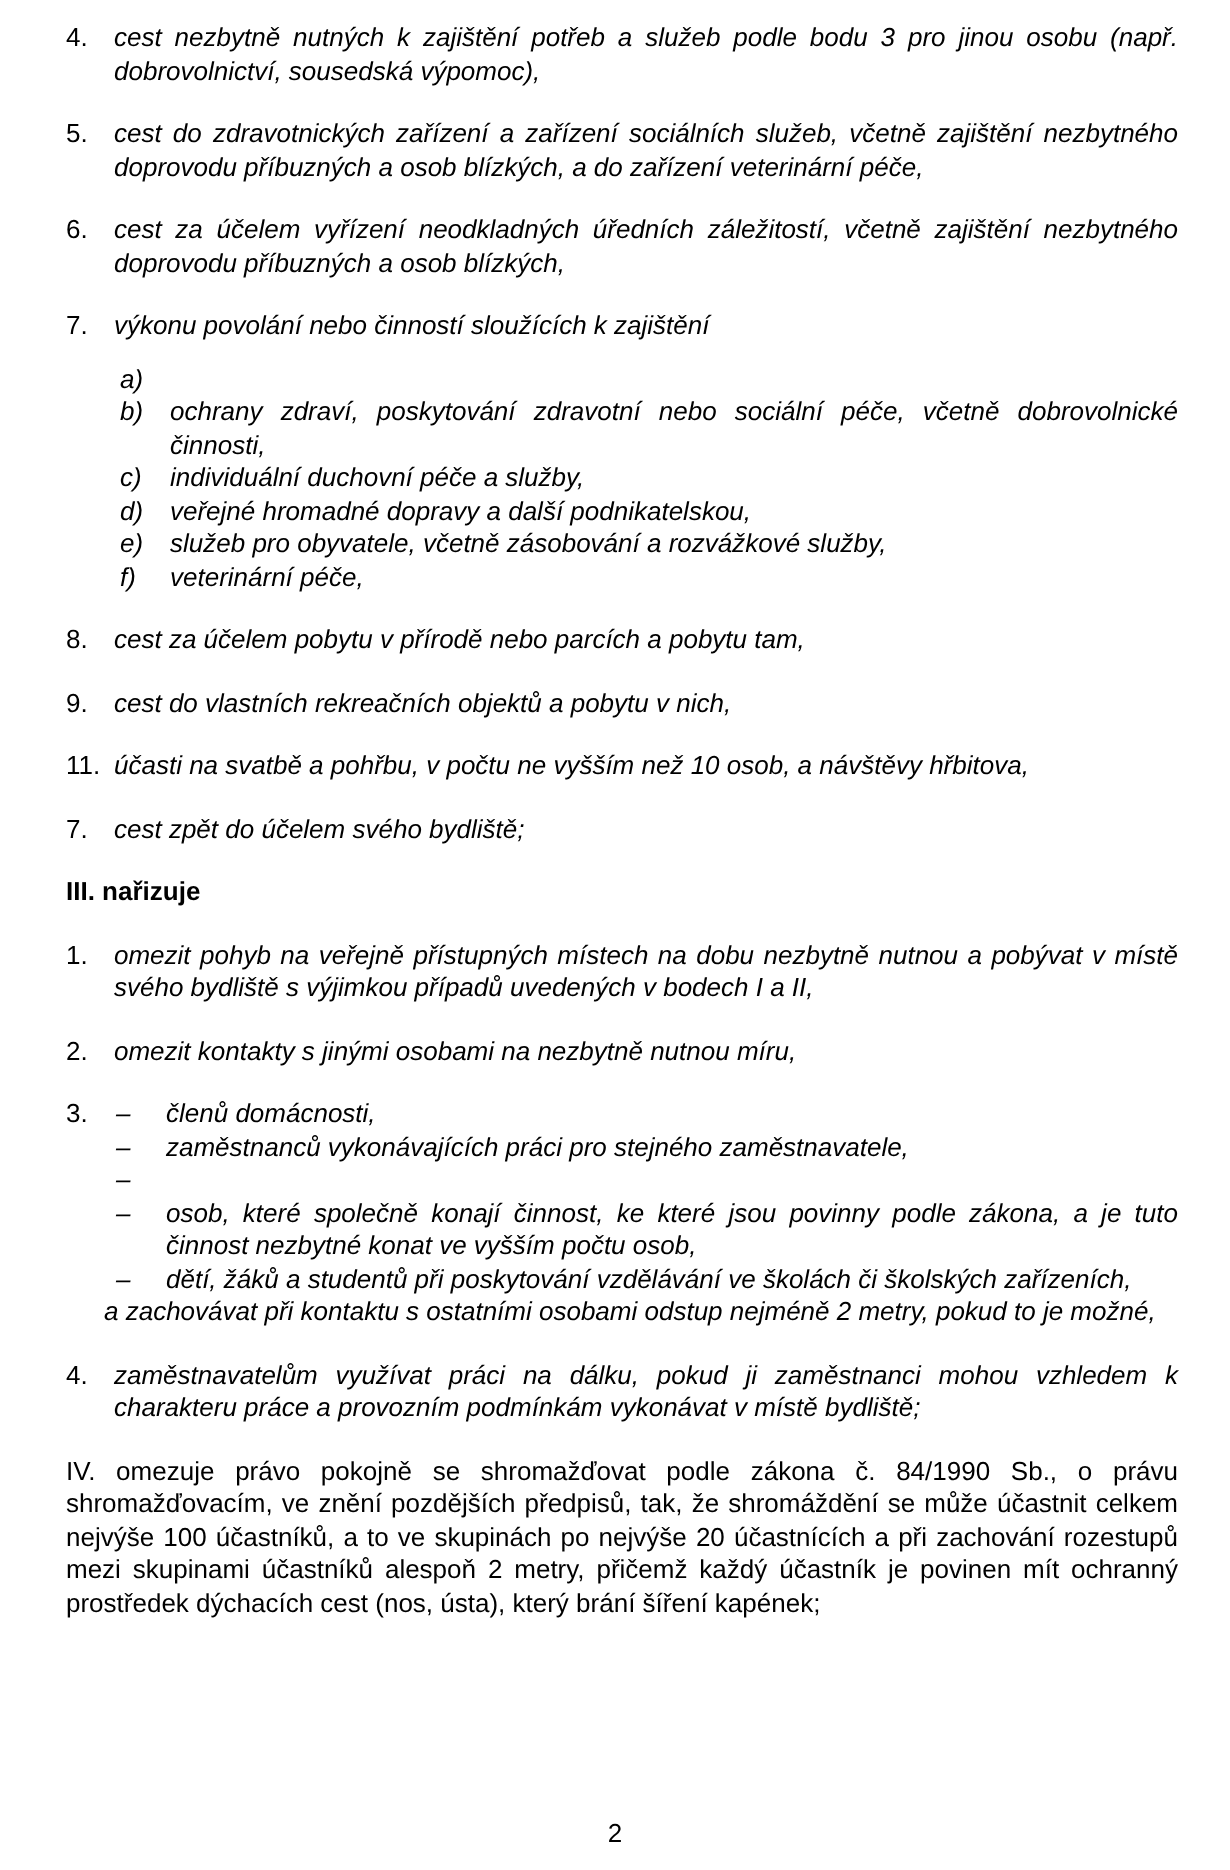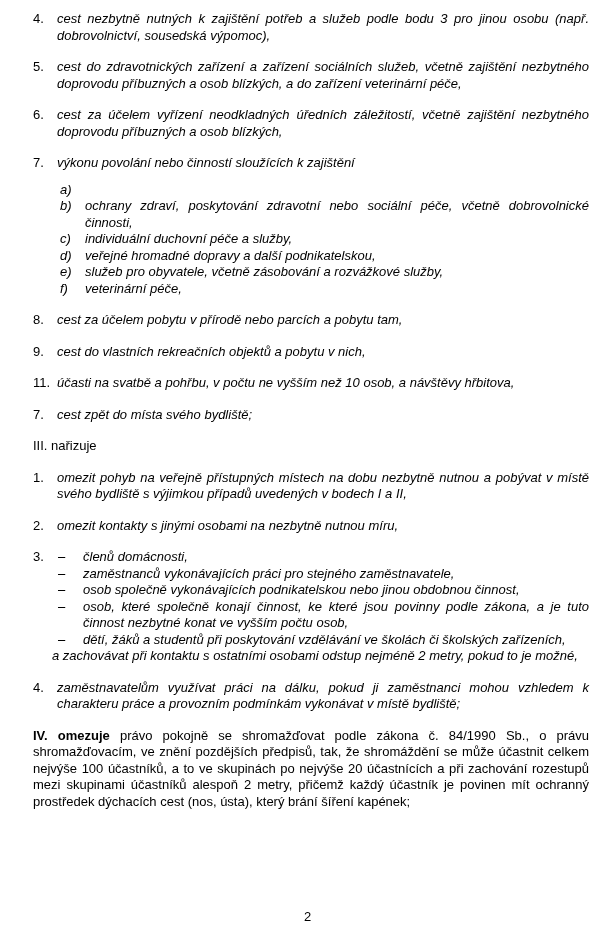--- a/index.html
+++ b/index.html
@@ -52,29 +52,29 @@
     display: flex;
   }
   .dashli .dash {
     flex: 0 0 25px;
   }
   .cont {
     text-align: justify;
     margin-left: -5px;
   }
   .heading {
-    font-weight: normal;
+    font-weight: bold;
     margin-bottom: 15px;
   }
   .para-iv {
     text-align: justify;
     margin: 0;
   }
   .lead {
-    font-weight: bold;
+    font-weight: normal;
   }
   .page-number {
     position: absolute;
     bottom: 10px;
     left: 0;
     right: 0;
     text-align: center;
   }
 </style>
 </head>
@@ -153,21 +153,21 @@
   <div class="li">
     <span class="num">11.</span>
     <div class="body">
       <div class="txt">účasti na svatbě a pohřbu, v počtu ne vyšším než 10 osob, a návštěvy hřbitova,</div>
     </div>
   </div>
 
   <div class="li">
     <span class="num">7.</span>
     <div class="body">
-      <div class="txt">cest zpět do místa svého bydliště;</div>
+      <div class="txt">cest zpět do účelem svého bydliště;</div>
     </div>
   </div>
 
   <div class="heading">III. nařizuje</div>
 
   <div class="li">
     <span class="num">1.</span>
     <div class="body">
       <div class="txt">omezit pohyb na veřejně přístupných místech na dobu nezbytně nutnou a pobývat v místě svého bydliště s výjimkou případů uvedených v bodech I a II,</div>
     </div>
@@ -187,21 +187,20 @@
         <div class="dashli">
           <span class="dash">–</span>
           <div class="txt">členů domácnosti,</div>
         </div>
         <div class="dashli">
           <span class="dash">–</span>
           <div class="txt">zaměstnanců vykonávajících práci pro stejného zaměstnavatele,</div>
         </div>
         <div class="dashli">
           <span class="dash">–</span>
-          <div class="txt">osob společně vykonávajících podnikatelskou nebo jinou obdobnou činnost,</div>
         </div>
         <div class="dashli">
           <span class="dash">–</span>
           <div class="txt">osob, které společně konají činnost, ke které jsou povinny podle zákona, a je tuto činnost nezbytné konat ve vyšším počtu osob,</div>
         </div>
         <div class="dashli">
           <span class="dash">–</span>
           <div class="txt">dětí, žáků a studentů při poskytování vzdělávání ve školách či školských zařízeních,</div>
         </div>
       </div>

